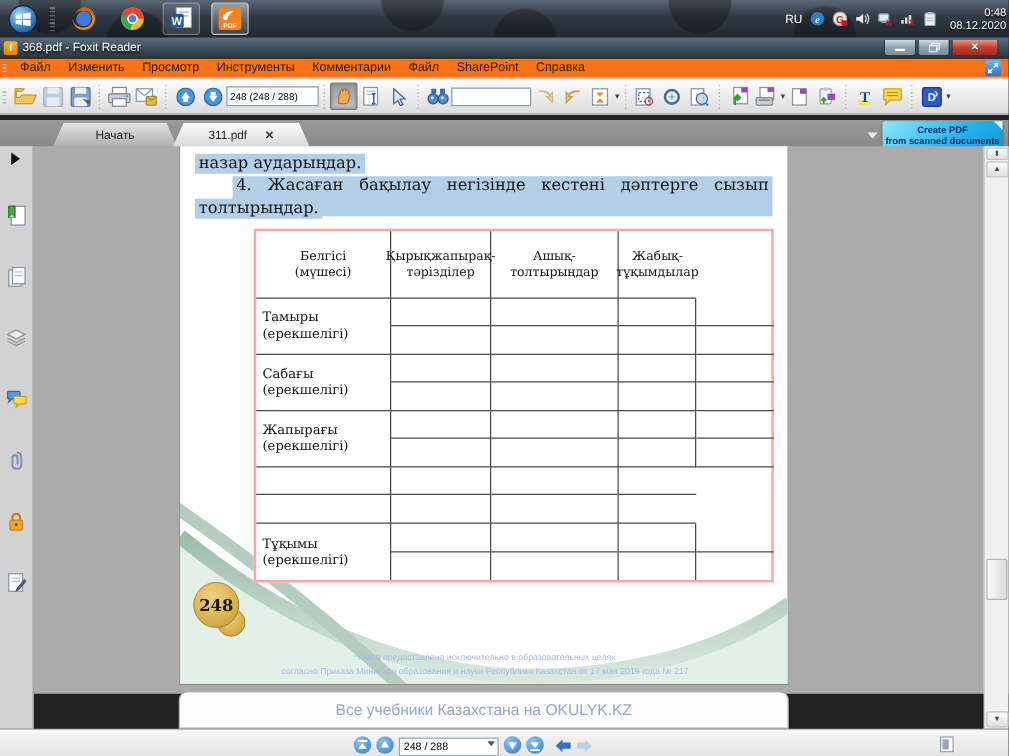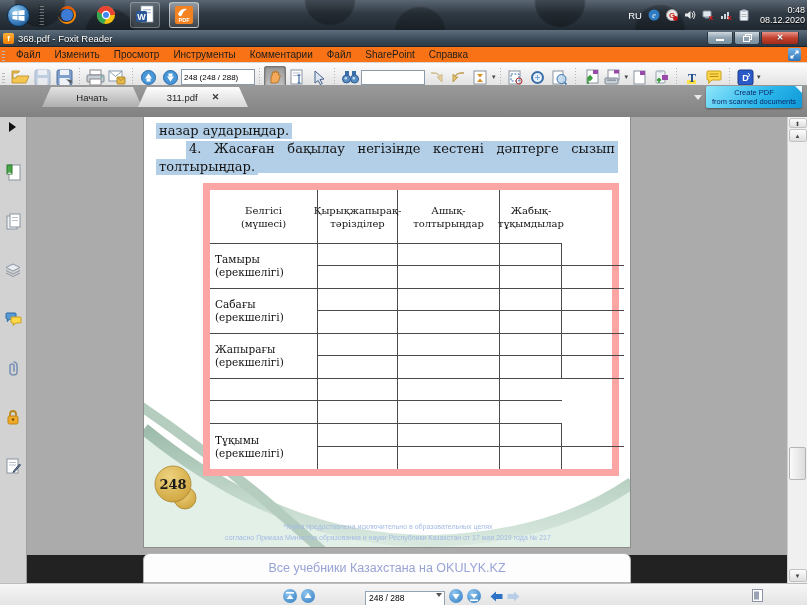--- a/index.html
+++ b/index.html
@@ -62,31 +62,31 @@
   .sep { width:1px; height:20px; margin:0 4px;
     background:repeating-linear-gradient(0deg,#b5b5b5 0 1px, transparent 1px 3px); }
   .tool { width:22px; height:22px; display:flex; align-items:center; justify-content:center; border-radius:2px; }
   .tool.pressed { background:linear-gradient(#9a9a9a,#c2c2c2); box-shadow:inset 0 0 2px #555; border:1px solid #787878; }
   .pagebox { width:74px; height:16px; font-size:8px; border:1px solid #8a9aa8; background:#fff; padding:0 2px;
     font-family:"Liberation Sans",sans-serif; }
   .searchbox { width:64px; height:15px; border:1px solid #8a9aa8; background:#fff; font-size:9px; padding:0 2px; }
   .car { font-size:7px; color:#444; margin-left:1px; }
 
   
-  .tabbar { position:absolute; left:0; top:85px; width:807px; height:39px;
+  .tabbar { position:absolute; left:0; top:96px; width:807px; height:39px;
     background:linear-gradient(#9a9a9a,#7c7c7c); }
   .tab { position:absolute; top:2px; height:20px; clip-path:polygon(9px 0, calc(100% - 9px) 0, 100% 100%, 0 100%);
     display:flex; align-items:center; justify-content:center; font-size:9.5px; color:#222; }
   .tab1 { left:42px; width:100px; background:linear-gradient(#e3e3e3,#aeaeae); }
   .tab2 { left:138px; width:110px; background:linear-gradient(#fdfdfd,#d8d8d8); }
   .tab-x { margin-left:14px; font-size:9px; color:#333; font-weight:bold; }
   .tab-drop { position:absolute; left:694px; top:10px; width:0; height:0;
     border-left:4px solid transparent; border-right:4px solid transparent; border-top:5px solid #e8e8e8; }
   .createpdf { position:absolute; left:706px; top:1px; width:96px; height:22px; border-radius:2px;
-    background:linear-gradient(135deg,#8fe6fb,#29b6ea 60%,#0f97d8); color:#0b2a6b; font-weight:normal;
+    background:linear-gradient(135deg,#8fe6fb,#29b6ea 60%,#0f97d8); color:#0b2a6b; font-weight:bold;
     font-size:7.5px; line-height:9px; text-align:center; padding-top:2px; box-shadow:0 1px 2px rgba(0,0,0,.4); }
   .createpdf::after { content:""; position:absolute; right:0; top:0; border-top:7px solid #e8f8ff;
     border-left:7px solid transparent; }
 
   
   .main { position:absolute; left:0; top:117px; width:807px; height:438px; background:#ababab; }
   .sidebar { position:absolute; left:0; top:0; width:27px; height:466px; background:#d2d2d2;
     border-right:1px solid #9f9f9f; display:flex; flex-direction:column; align-items:center; }
   .sb-arrow { margin-top:5px; width:0; height:0; border-top:5px solid transparent; border-bottom:5px solid transparent;
     border-left:7px solid #111; align-self:flex-start; margin-left:9px; }
@@ -102,21 +102,21 @@
   .vs-down { position:absolute; bottom:1px; left:0; right:0; margin:auto; }
 
   
   .pdfpage { position:absolute; left:143px; top:0; width:488px; height:431px; background:#fff;
     border-left:1px solid #8d8d8d; border-right:1px solid #8d8d8d; border-bottom:1px solid #8d8d8d;
     font-family:"DejaVu Serif", serif; color:#141414; overflow:hidden; }
   .hl { position:absolute; background:#b3cfe7; font-size:13px; line-height:16px; padding:0 3px; white-space:nowrap; }
   .hl2 { white-space:normal; text-align:justify; text-align-last:justify; word-spacing:5px; }
   .curve { position:absolute; left:0; top:0; width:488px; height:431px; z-index:1; }
   .ptable { position:absolute; left:59px; top:66px; width:416px; z-index:2; background:#fff;
-    border:7px solid #fca5a5; font-size:10px; }
+    border:2px solid #fca5a5; font-size:10px; }
   .trow { display:grid; grid-template-columns:108px 80px 102px 62px 62px; }
   .thead { height:54px; }
   .tbody-r { height:45px; }
   .tcell { border-right:1px solid #4a4a4a; border-bottom:1px solid #4a4a4a; display:flex;
     align-items:center; justify-content:center; text-align:center; white-space:pre-line; line-height:13px; }
   .tcell:last-child { border-right:none; }
   .trow:last-child .tcell { border-bottom:none; }
   .tlabel { justify-content:flex-start; text-align:left; padding-left:5px; font-size:10.5px; }
   .tsplit { flex-direction:column; align-items:stretch; justify-content:flex-start; }
   .tsplit .half { height:50%; }
@@ -129,21 +129,21 @@
     font-size:12.5px; color:#98a3d6; font-family:"Liberation Sans",sans-serif; }
 
   
   .statusbar { position:absolute; left:0; top:583px; width:807px; height:22px;
     background:linear-gradient(#f6f6f6,#e4e4e4); border-top:1px solid #bcbcbc; }
   .st-center { position:absolute; left:283px; top:3px; display:flex; align-items:center; gap:4px; }
   .nav-circ { width:14px; height:14px; border-radius:50%; background:radial-gradient(circle at 35% 30%,#8ec4ee,#2f7cc2);
     display:flex; align-items:center; justify-content:center; }
   .st-combo { width:80px; height:15px; border:1px solid #93a5b5; background:#fff; font-size:8.5px;
     padding:0 10px 0 3px; }
-  .combo-wrap { position:relative;margin-left:46px; }
+  .combo-wrap { position:relative; }
   .combo-wrap::after { content:""; position:absolute; right:3px; top:6px; border-left:3px solid transparent;
     border-right:3px solid transparent; border-top:4px solid #555; }
   .st-right { position:absolute; right:14px; top:3px; display:flex; align-items:center; gap:5px;flex-direction:column; }
   .vm { width:16px; height:16px; display:flex; align-items:center; justify-content:center; border-radius:2px; }
   .vm.active { background:#fcd9a0; border:1px solid #e8a33d; }
   .zoomtxt { font-size:9.5px; color:#222; }
   .zcaret { width:0; height:0; border-left:3px solid transparent; border-right:3px solid transparent; border-top:4px solid #555; }
   .zbtn { width:13px; height:13px; border-radius:50%; border:1px solid #979797; background:#f7f7f7; color:#444;
     font-size:10px; line-height:10px; display:flex; align-items:center; justify-content:center; }
   .ztrack { position:relative; width:72px; height:3px; background:#b5b5b5; border:1px solid #9a9a9a; border-radius:2px; }

